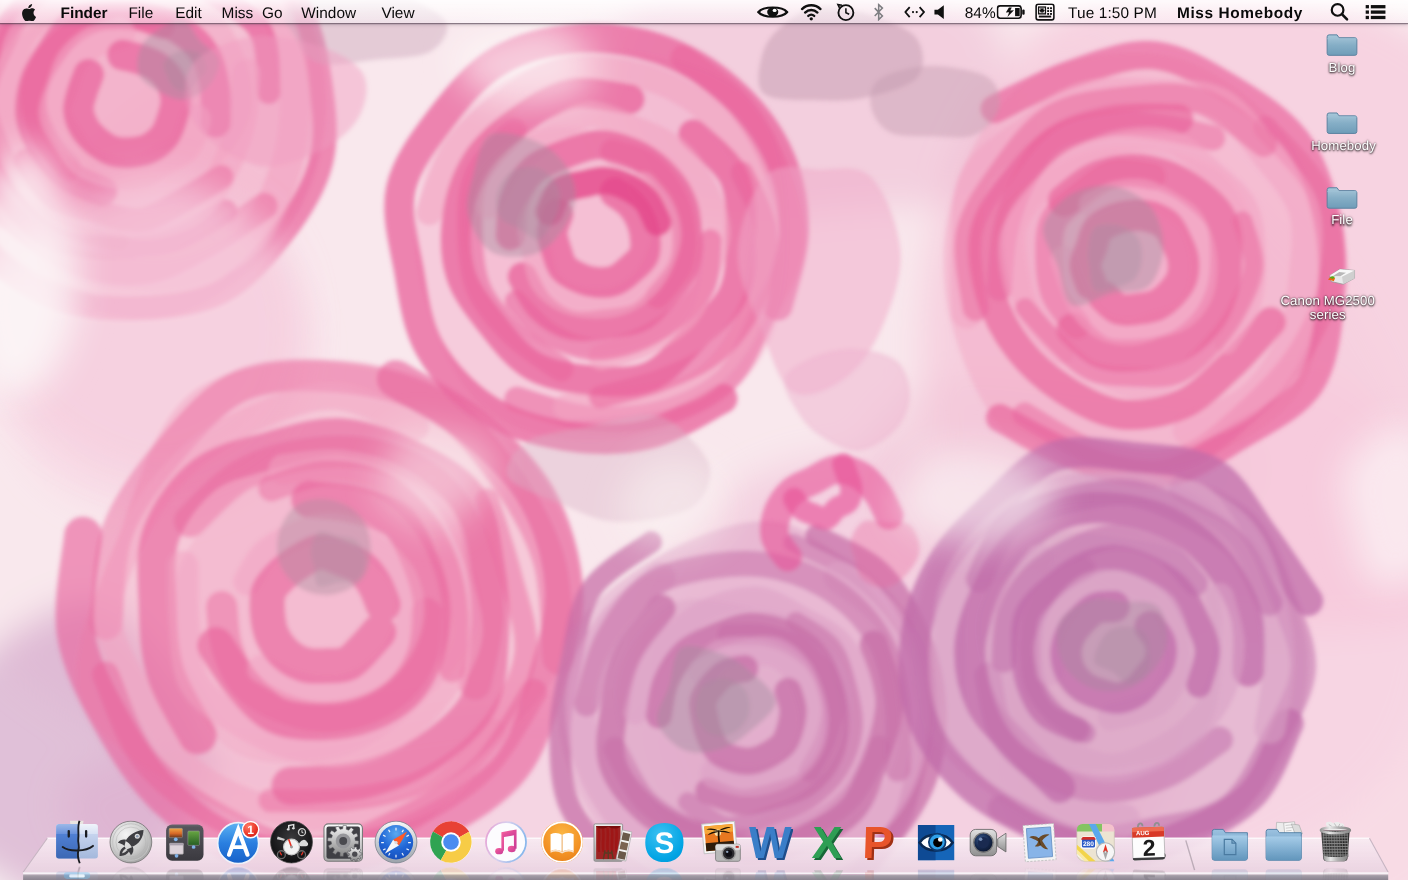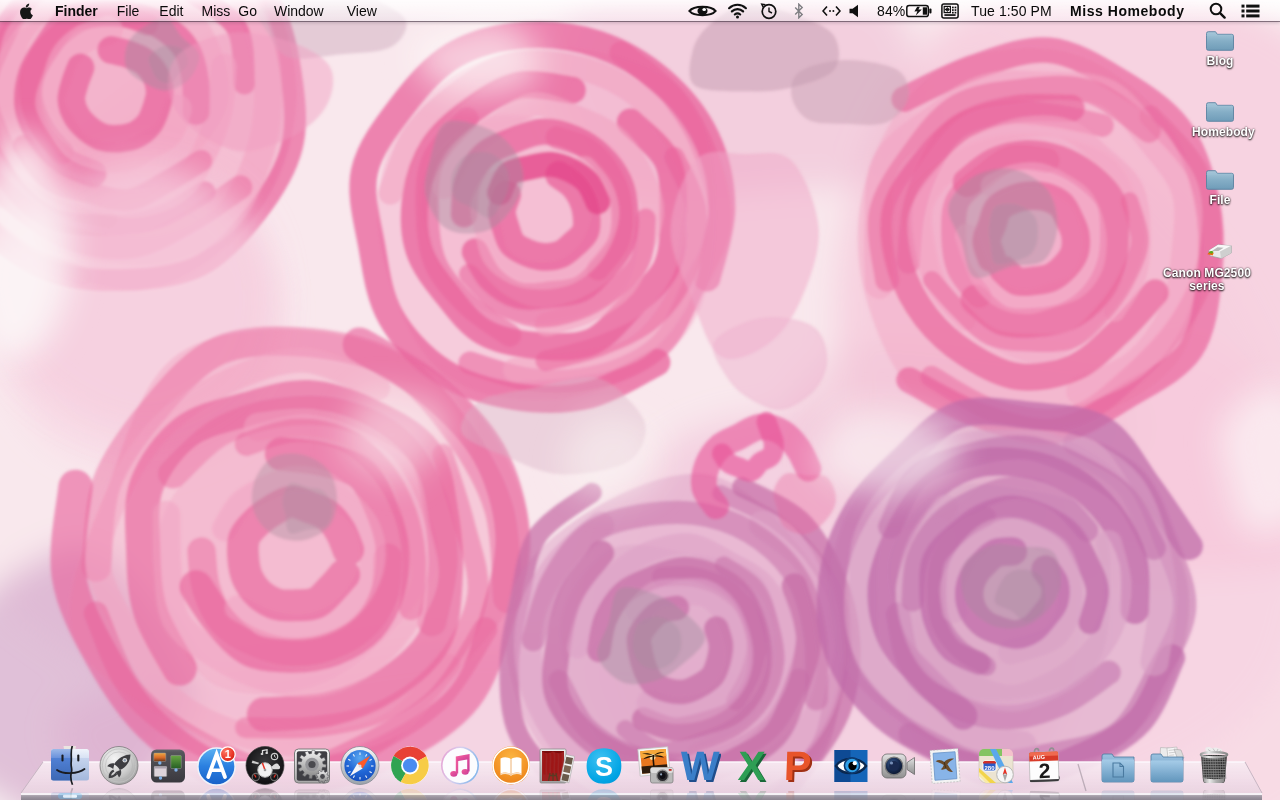--- a/index.html
+++ b/index.html
@@ -10,21 +10,21 @@
  display:flex;align-items:center;justify-content:space-between;font-size:14px;color:#0a0a0a}
 .mb-left{display:flex;align-items:center;padding-left:20px}
 .mb-right{position:absolute;left:0;top:0;right:0;height:14px}
 .ric{position:absolute;top:0;height:21px;display:inline-flex;align-items:center}
 .rtx{position:absolute;top:0;height:21px;display:inline-flex;align-items:center;letter-spacing:0.1px}
 .mi{display:inline-flex;align-items:center}
 .bold{font-weight:bold}
 #dicons{position:absolute;top:0;right:0;width:120px;height:400px;z-index:5}
 .dico{position:absolute;right:32px;width:56px;text-align:center}
 .dimg{display:flex;justify-content:center}
-.dlbl{margin-top:3px;font-size:12px;font-weight:bold;color:#fff;line-height:1.1;
+.dlbl{margin-top:3px;font-size:12px;font-weight:normal;color:#fff;line-height:1.1;
  text-shadow:0 1px 2px rgba(0,0,0,0.95),0 0 2px rgba(0,0,0,0.7);letter-spacing:0.1px}
 #dock{position:absolute;left:0;bottom:0;width:1280px;height:60px;z-index:20}
 #shelf{position:absolute;left:0;bottom:0}
 #dockicons{position:absolute;left:0;bottom:0;width:1280px;height:60px}
 .dk{position:absolute;bottom:14px;width:40px;height:40px;
  -webkit-box-reflect:below 1px linear-gradient(transparent 62%,rgba(255,255,255,0.28));}
 </style></head>
 <body>
 <div id="wall"><svg width="1280" height="800" viewBox="0 0 1280 800" preserveAspectRatio="none">
 <defs>

